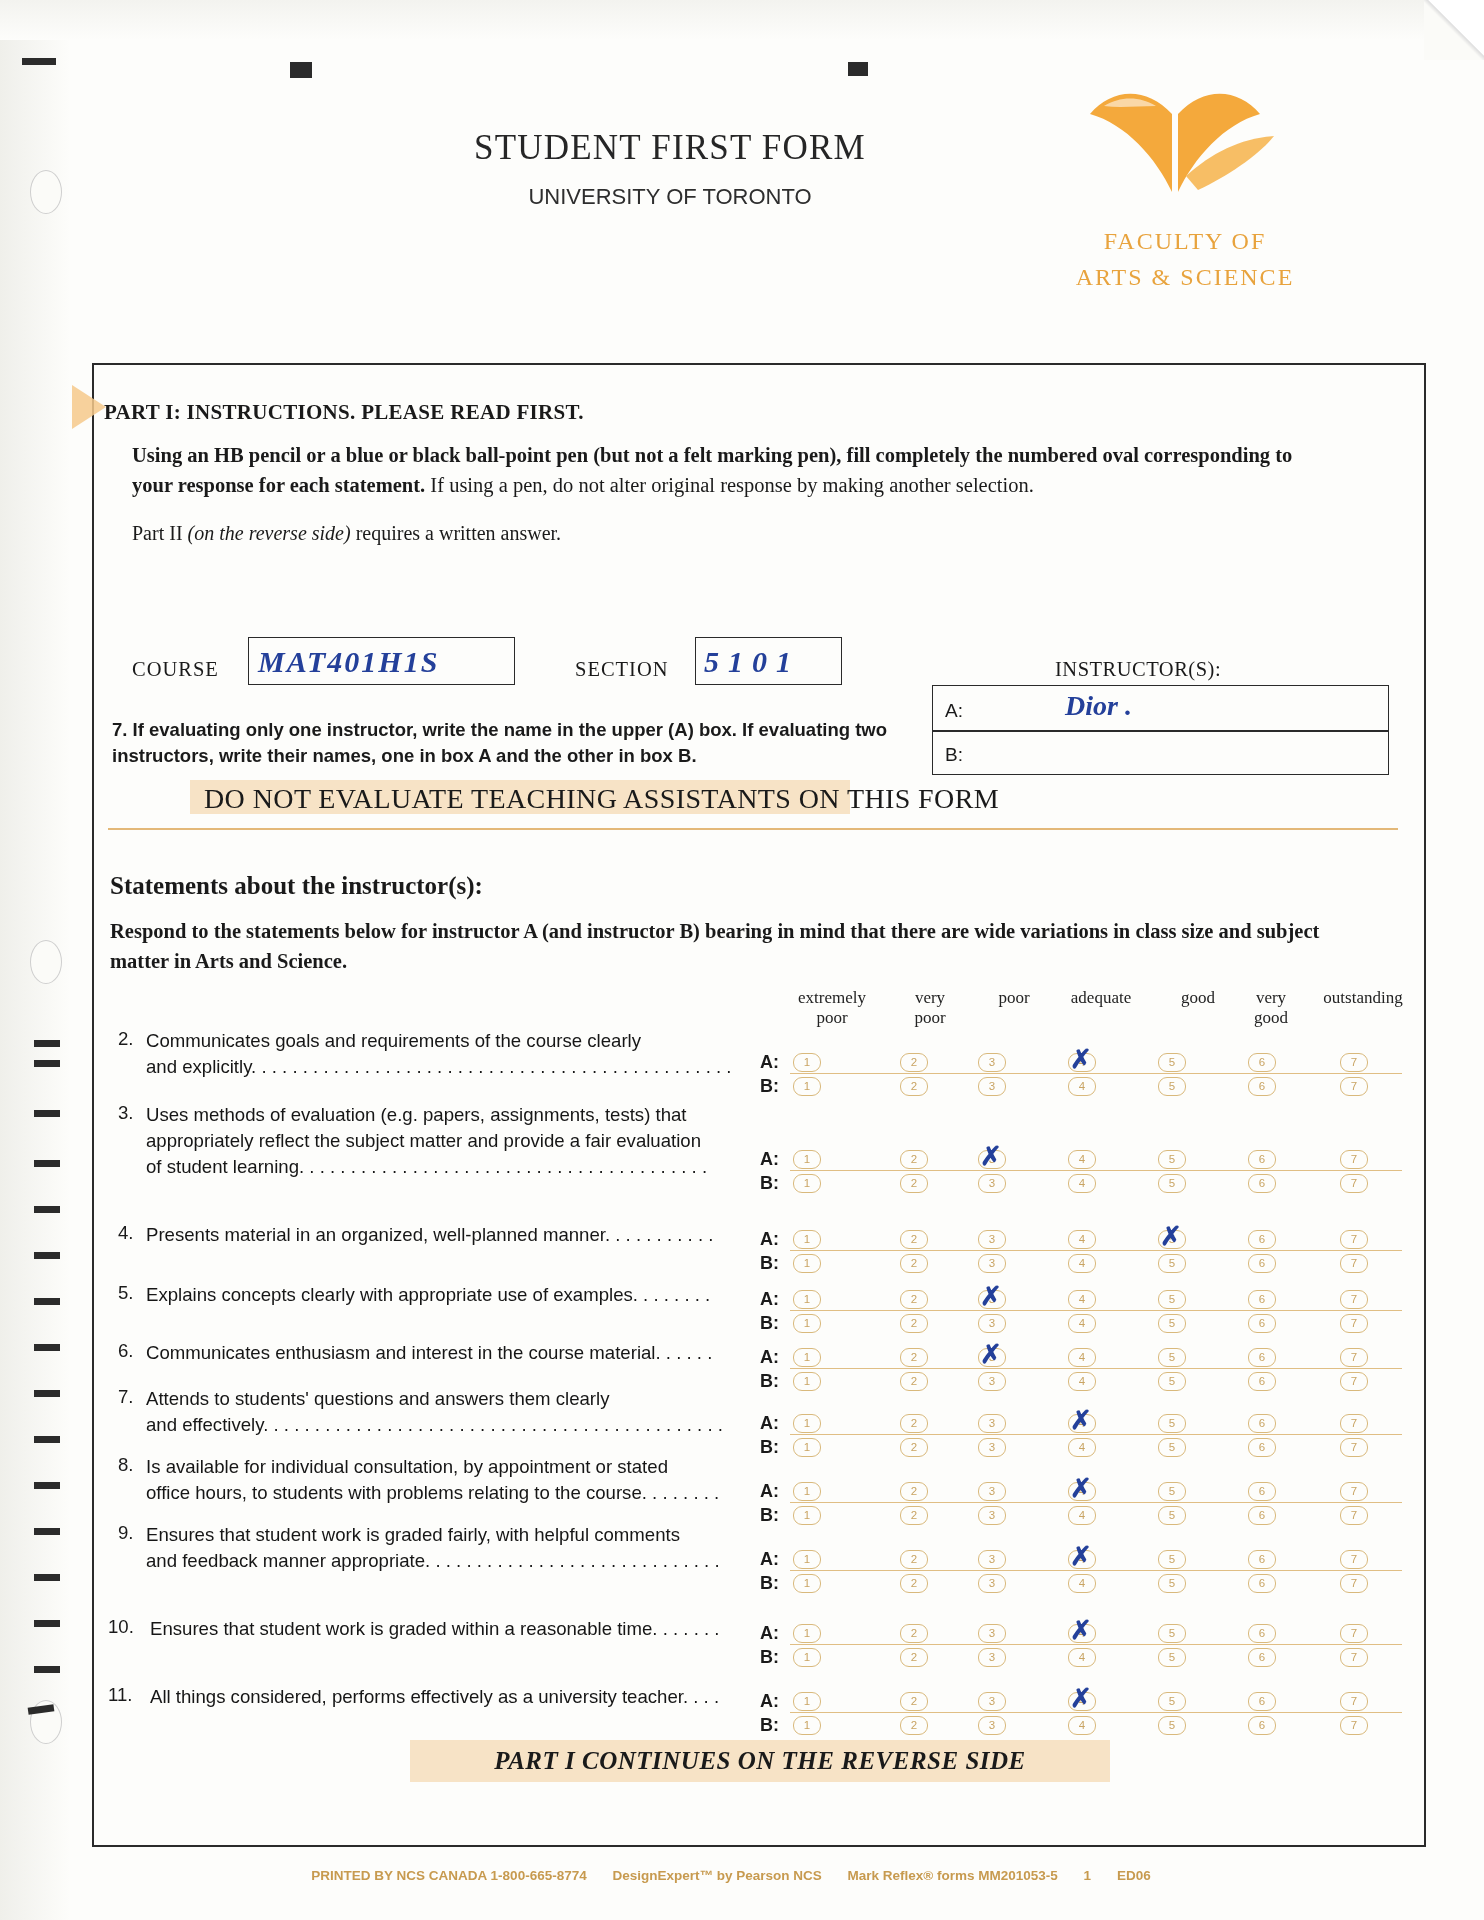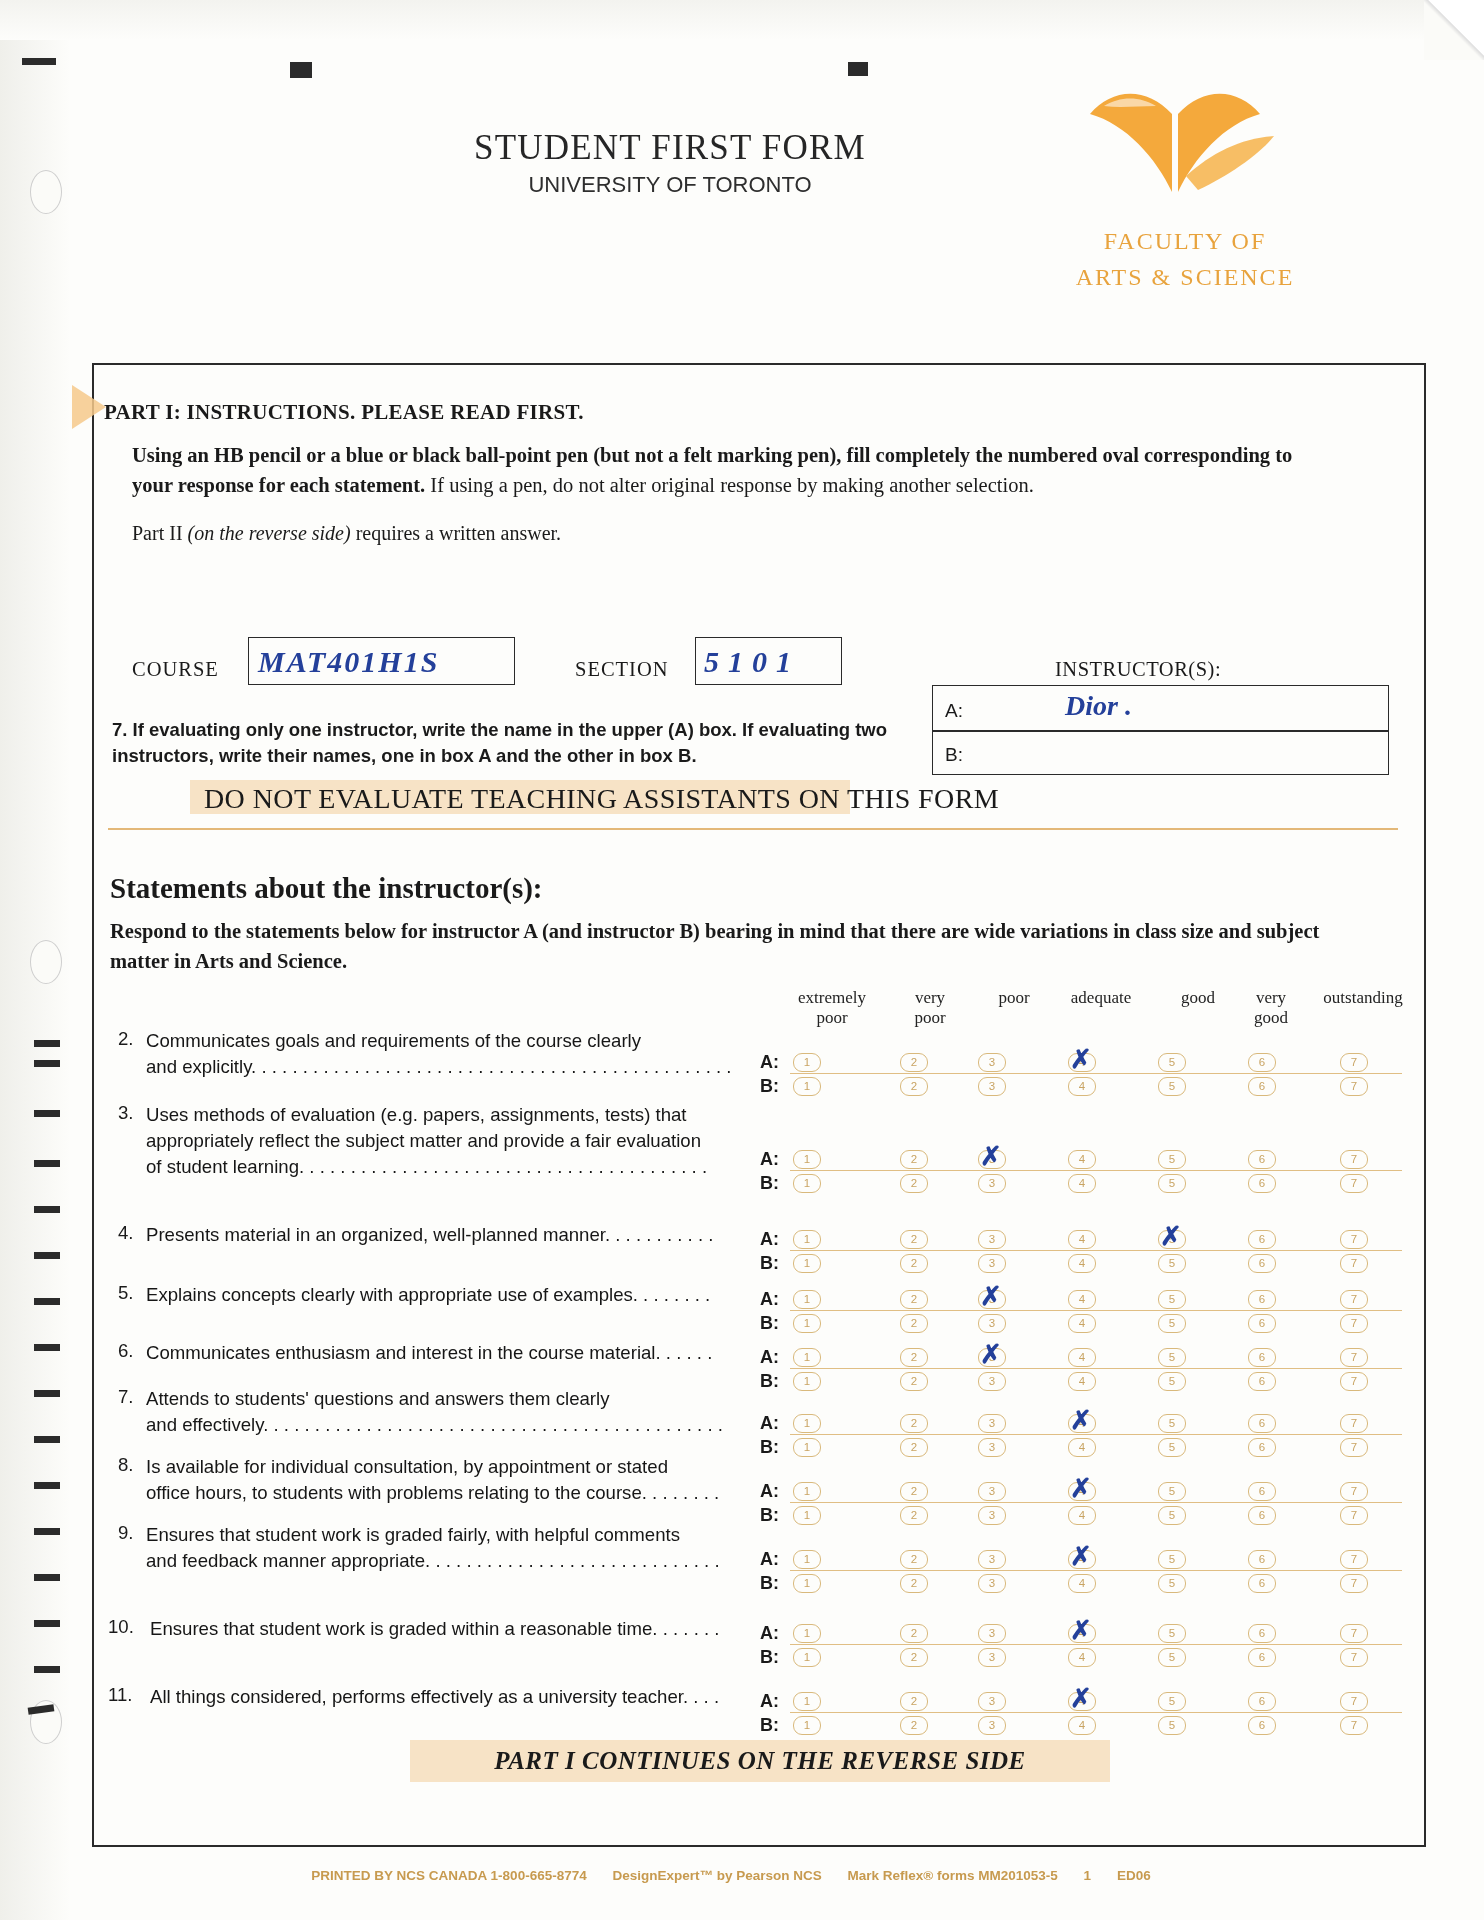--- a/index.html
+++ b/index.html
@@ -41,21 +41,21 @@
     position:absolute; background:#2b2b2b;
   }
   
   .title-block { position:absolute; left:390px; top:128px; width:560px; text-align:center; }
   .main-title {
     font-size:35px; letter-spacing:1.2px; font-weight:400;
     font-family:"Liberation Serif", serif;
     color:#262626;
   }
   .sub-title {
-    font-size:22px; margin-top:4px;
+    font-size:22px; margin-top:16px;
     font-family:"Liberation Sans", sans-serif;
     color:#2e2e2e;
   }
   .logo { position:absolute; left:1060px; top:80px; width:230px; height:120px; }
   .fac-line1 { position:absolute; left:1040px; top:228px; width:290px; text-align:center;
     font-size:24px; letter-spacing:2px; color:#E8A33D; font-family:"Liberation Serif", serif;}
   .fac-line2 { position:absolute; left:1020px; top:264px; width:330px; text-align:center;
     font-size:24px; letter-spacing:2px; color:#E8A33D; font-family:"Liberation Serif", serif;}
 
   .note {
@@ -134,21 +134,21 @@
   .instr-box .divider { position:absolute; left:0; top:44px; width:100%; height:1.5px; background:#2a2a2a;}
   .ab-a { position:absolute; left:945px; top:700px; font-size:19px; font-family:"Liberation Sans", sans-serif;}
   .ab-b { position:absolute; left:945px; top:744px; font-size:19px; font-family:"Liberation Sans", sans-serif;}
   .hand-instr { position:absolute; left:1065px; top:690px; font-size:28px; }
 
   .rule-gold {
     position:absolute; left:108px; top:828px; width:1290px; height:2px;
     background:#E3B878;
   }
 
-  .sec-title { position:absolute; left:110px; top:872px; font-size:29px; font-weight:bold;}
+  .sec-title { position:absolute; left:110px; top:872px; font-size:25px; font-weight:bold;}
   .sec-desc { position:absolute; left:110px; top:916px; width:1260px; font-size:20.5px; line-height:30px; font-weight:bold;}
 
   
   .scale-head { position:absolute; top:988px; left:0; width:1484px; height:46px;
     font-family:"Liberation Serif", serif; font-size:17px; color:#232323; }
   .scale-head span { position:absolute; text-align:center; line-height:20px; }
 
   .qblock { position:absolute; left:0; width:1484px; }
   .qtext {
     position:absolute; font-family:"Liberation Sans", sans-serif;

